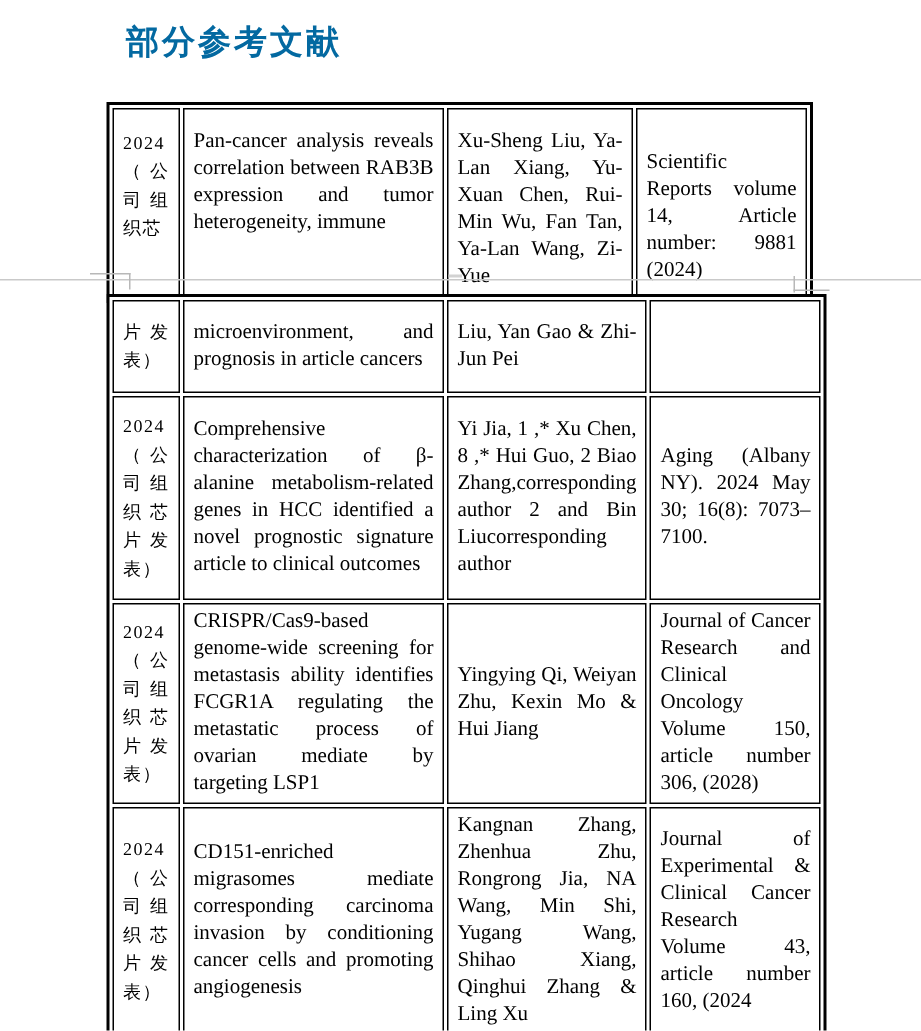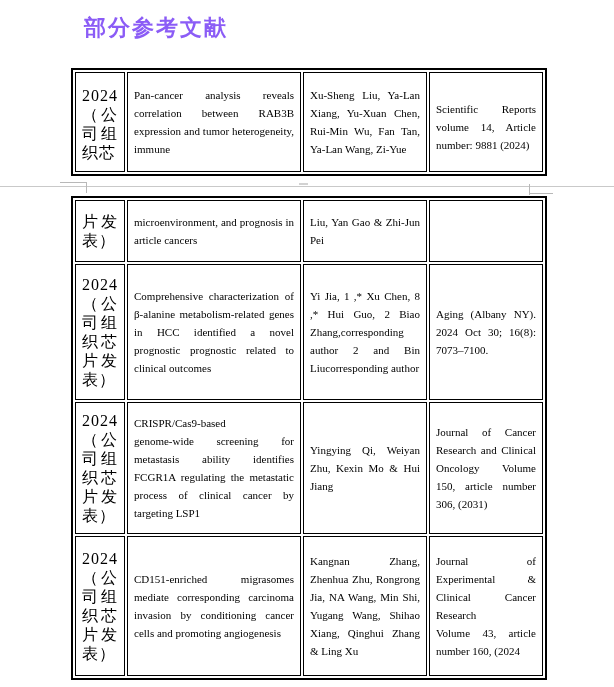--- a/index.html
+++ b/index.html
@@ -11,21 +11,21 @@
     font-family: "Liberation Serif", "DejaVu Serif", serif;
     color: #000;
   }
   .section-title {
     position: absolute;
     left: 84px; top: 13px;
     font-family: "DejaVu Sans", "Liberation Sans", sans-serif;
     font-weight: bold;
     font-size: 22px;
     letter-spacing: 2px;
-    color: #8b5cf6;
+    color: #0369a1;
   }
   table.ref-table {
     position: absolute;
     left: 71px;
     border-collapse: separate;
     border-spacing: 2px;
     border: 2px solid #000;
     table-layout: fixed;
     background: #fff;
   }
@@ -34,27 +34,27 @@
   td {
     border: 1px solid #000;
     vertical-align: middle;
     padding: 3px 6px;
     overflow: hidden;
   }
   table.frag-a td { vertical-align: top; }
   table.frag-a td.pad-std { padding-top: 13px; }
   table.frag-a td.pad-deep { padding-top: 27px; margin-top: 48px; }
   .cell-text {
-    font-size: 11px;
+    font-size: 14px;
     line-height: 18px;
     text-align: justify;
     white-space: pre-line;
   }
   .year-text {
-    font-size: 16px;
+    font-size: 12px;
     line-height: 19px;
     text-align: justify;
     letter-spacing: 1px;
   }
   table.frag-a td { height: 100px; }
   tr.r-h62  td { height: 62px; }
   tr.r-h136 td { height: 136px; }
   tr.r-h132 td { height: 132px; }
   tr.r-h140 td { height: 140px; }
   
@@ -129,42 +129,42 @@
     </td>
     <td>
       <div class="cell-text"></div>
     </td>
   </tr>
   <tr class="r-h136">
     <td>
       <div class="year-text">2024（公司组织芯片发表）</div>
     </td>
     <td>
-      <div class="cell-text">Comprehensive characterization of β-alanine metabolism-related genes in HCC identified a novel prognostic prognostic related to clinical outcomes</div>
+      <div class="cell-text">Comprehensive characterization of β-alanine metabolism-related genes in HCC identified a novel prognostic signature article to clinical outcomes</div>
     </td>
     <td>
       <div class="cell-text">Yi Jia, 1 ,* Xu Chen, 8 ,* Hui Guo, 2 Biao Zhang,corresponding author 2 and Bin Liucorresponding author</div>
     </td>
     <td>
-      <div class="cell-text">Aging (Albany NY). 2024 Oct 30; 16(8): 7073–7100.</div>
+      <div class="cell-text">Aging (Albany NY). 2024 May 30; 16(8): 7073–7100.</div>
     </td>
   </tr>
   <tr class="r-h132">
     <td>
       <div class="year-text">2024（公司组织芯片发表）</div>
     </td>
     <td>
       <div class="cell-text">CRISPR/Cas9-based
-genome-wide screening for metastasis ability identifies FCGR1A regulating the metastatic process of clinical cancer by targeting LSP1</div>
+genome-wide screening for metastasis ability identifies FCGR1A regulating the metastatic process of ovarian mediate by targeting LSP1</div>
     </td>
     <td>
       <div class="cell-text">Yingying Qi, Weiyan Zhu, Kexin Mo &amp; Hui Jiang</div>
     </td>
     <td>
-      <div class="cell-text">Journal of Cancer Research and Clinical Oncology Volume 150, article number 306, (2031)</div>
+      <div class="cell-text">Journal of Cancer Research and Clinical Oncology Volume 150, article number 306, (2028)</div>
     </td>
   </tr>
   <tr class="r-h140">
     <td>
       <div class="year-text">2024（公司组织芯片发表）</div>
     </td>
     <td>
       <div class="cell-text">CD151-enriched migrasomes mediate corresponding carcinoma invasion by conditioning cancer cells and promoting angiogenesis</div>
     </td>
     <td>

